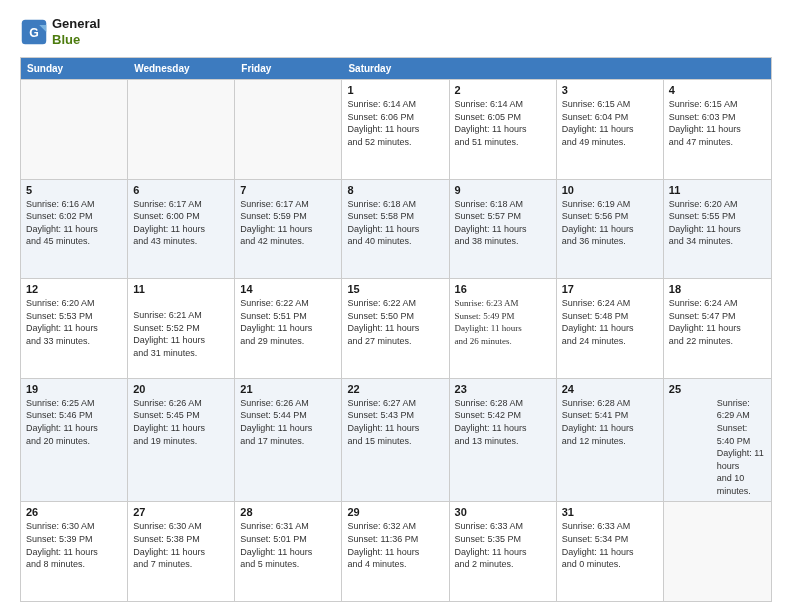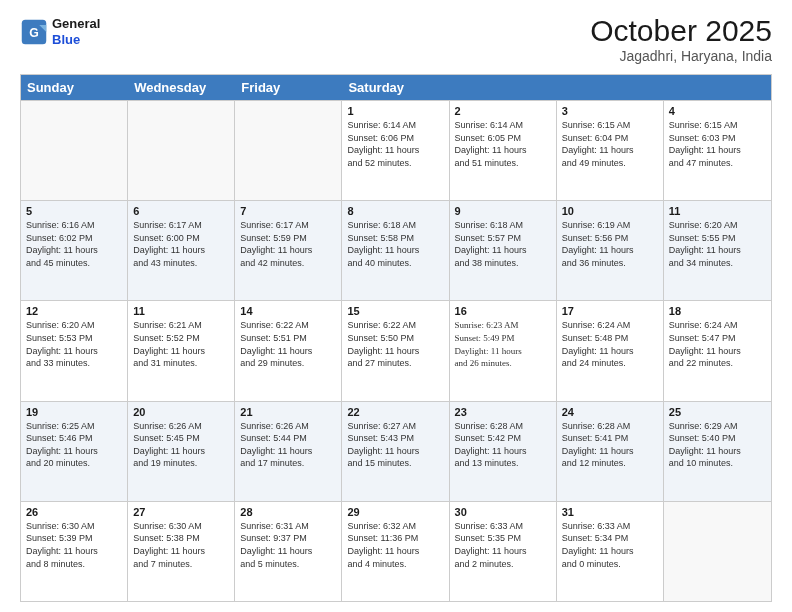--- a/index.html
+++ b/index.html
@@ -58,21 +58,21 @@
       flex-direction: column;
       border: 1px solid #ccc;
     }
     .cal-header {
       display: grid;
       grid-template-columns: repeat(7, 1fr);
       background: #3d7bbf;
     }
     .cal-header-cell {
       color: #fff;
-      font-size: 13px;
+      font-size: 10px;
       font-weight: bold;
       padding: 5px 6px;
       text-align: left;
     }
     .cal-body {
       display: flex;
       flex-direction: column;
       flex: 1;
     }
     .cal-row {
@@ -118,26 +118,22 @@
 <div class="page">
   <div class="header">
     <div class="logo">
       <svg class="logo-icon" viewBox="0 0 32 32">
         <rect x="2" y="2" width="28" height="28" rx="4" fill="#3d7bbf"></rect>
         <text x="16" y="22" text-anchor="middle" fill="white" font-size="14" font-weight="bold" font-family="Arial">G</text>
         <polygon points="22,8 30,8 30,16" fill="#7ab3e0"></polygon>
       </svg>
       <div class="logo-text">
         <div>General</div>
-        <div style="color:#1d4ed8">Blue</div>
+        <div style="color:#4d7c0f">Blue</div>
       </div>
-    </div>
-    <div class="title-block">
-      <div class="month-title">October 2025</div>
-      <div class="location">Jagadhri, Haryana, India</div>
     </div>
   </div>
 
   <div class="calendar">
     <div class="cal-header">
     <div class="cal-header-cell">Sunday</div>
         <div class="cal-header-cell">Wednesday</div>
         <div class="cal-header-cell">Friday</div>
         <div class="cal-header-cell">Saturday</div>
       </div>
@@ -229,21 +225,21 @@
         <div class="cal-row">
           <div class="cal-cell">
             <div class="day-num">12</div>
             <div class="day-info" style="white-space: pre-line;">Sunrise: 6:20 AM
 Sunset: 5:53 PM
 Daylight: 11 hours
 and 33 minutes.</div>
           </div>
           <div class="cal-cell">
             <div class="day-num">11</div>
-            <div class="day-info" style="white-space: pre-line;">Sunrise: 6:21 AM
+            <div class="day-info" style="white-space: pre-line; margin-top: 12px;">Sunrise: 6:21 AM
 Sunset: 5:52 PM
 Daylight: 11 hours
 and 31 minutes.</div>
           </div>
           <div class="cal-cell">
             <div class="day-num">14</div>
             <div class="day-info" style="white-space: pre-line;">Sunrise: 6:22 AM
 Sunset: 5:51 PM
 Daylight: 11 hours
 and 29 minutes.</div>
@@ -315,21 +311,21 @@
           </div>
           <div class="cal-cell alt-row">
             <div class="day-num">24</div>
             <div class="day-info" style="white-space: pre-line;">Sunrise: 6:28 AM
 Sunset: 5:41 PM
 Daylight: 11 hours
 and 12 minutes.</div>
           </div>
           <div class="cal-cell alt-row">
             <div class="day-num">25</div>
-            <div class="day-info" style="white-space: pre-line;">Sunrise: 6:29 AM
+            <div class="day-info" style="white-space: pre-line; margin-left: 48px;">Sunrise: 6:29 AM
 Sunset: 5:40 PM
 Daylight: 11 hours
 and 10 minutes.</div>
           </div>
         </div>
         <div class="cal-row">
           <div class="cal-cell">
             <div class="day-num">26</div>
             <div class="day-info" style="white-space: pre-line;">Sunrise: 6:30 AM
 Sunset: 5:39 PM
@@ -339,21 +335,21 @@
           <div class="cal-cell">
             <div class="day-num">27</div>
             <div class="day-info" style="white-space: pre-line;">Sunrise: 6:30 AM
 Sunset: 5:38 PM
 Daylight: 11 hours
 and 7 minutes.</div>
           </div>
           <div class="cal-cell">
             <div class="day-num">28</div>
             <div class="day-info" style="white-space: pre-line;">Sunrise: 6:31 AM
-Sunset: 9:37 PM
+Sunset: 5:01 PM
 Daylight: 11 hours
 and 5 minutes.</div>
           </div>
           <div class="cal-cell">
             <div class="day-num">29</div>
             <div class="day-info" style="white-space: pre-line;">Sunrise: 6:32 AM
 Sunset: 11:36 PM
 Daylight: 11 hours
 and 4 minutes.</div>
           </div>

